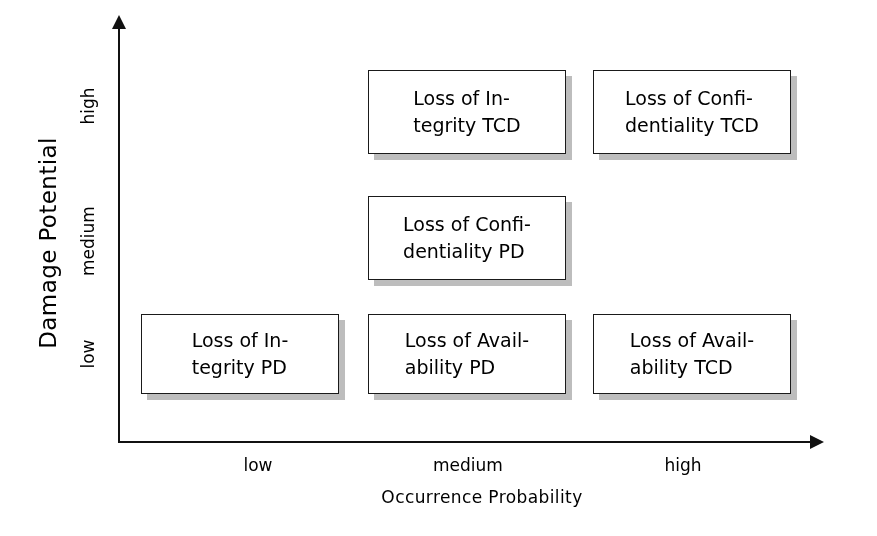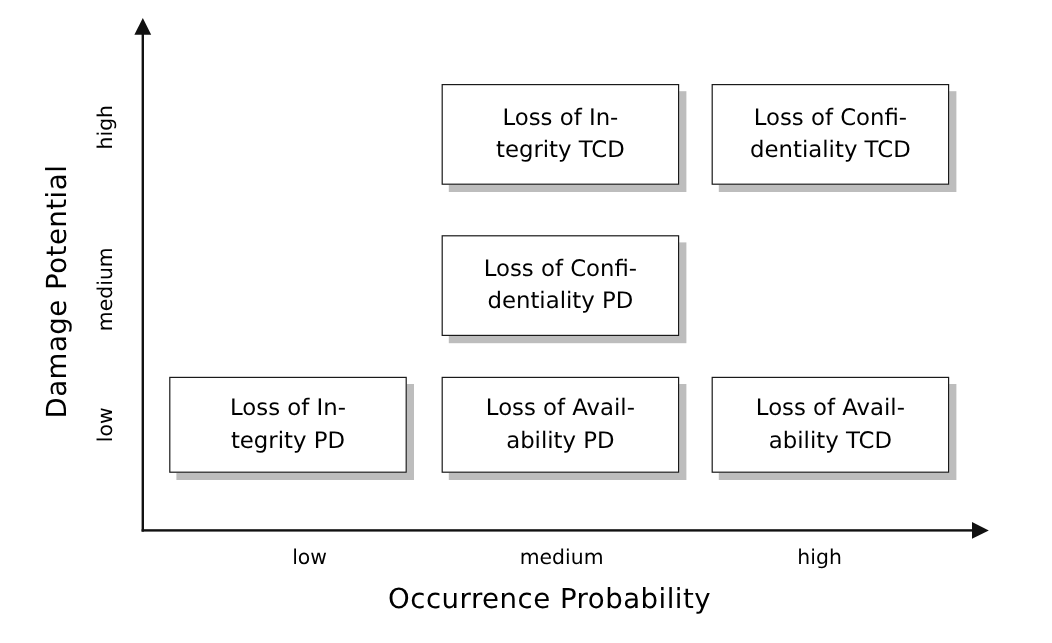--- a/index.html
+++ b/index.html
@@ -64,25 +64,25 @@
     width: 220px;
     text-align: center;
     font-size: 23px;
     letter-spacing: 0.4px;
     transform: rotate(-90deg);
     transform-origin: center center;
     white-space: nowrap;
   }
   #x-axis-title {
     position: absolute;
-    left: 228px;
+    left: 252px;
     top: 487px;
     width: 460px;
     text-align: center;
-    font-size: 23px;
+    font-size: 17px;
     letter-spacing: 0.4px;
     white-space: nowrap;
   }
 
   
   .tick-y {
     position: absolute;
     width: 90px;
     text-align: center;
     font-size: 17px;
@@ -109,21 +109,20 @@
   
   .cell {
     position: absolute;
     background: #ffffff;
     border: 1.5px solid #1a1a1a;
     box-shadow: 6px 6px 0 0 #bdbdbd;
     box-sizing: border-box;
     display: flex;
     align-items: center;
     justify-content: center;
-    text-align: center;
     font-size: 19px;
     line-height: 1.42;
   }
   .cell-text {
     display: block;
     white-space: pre-line;
   }
 
   #cell-integrity-tcd       { left: 368px; top: 70px;  width: 198px; height: 84px; }
   #cell-confidentiality-tcd { left: 593px; top: 70px;  width: 198px; height: 84px; }

